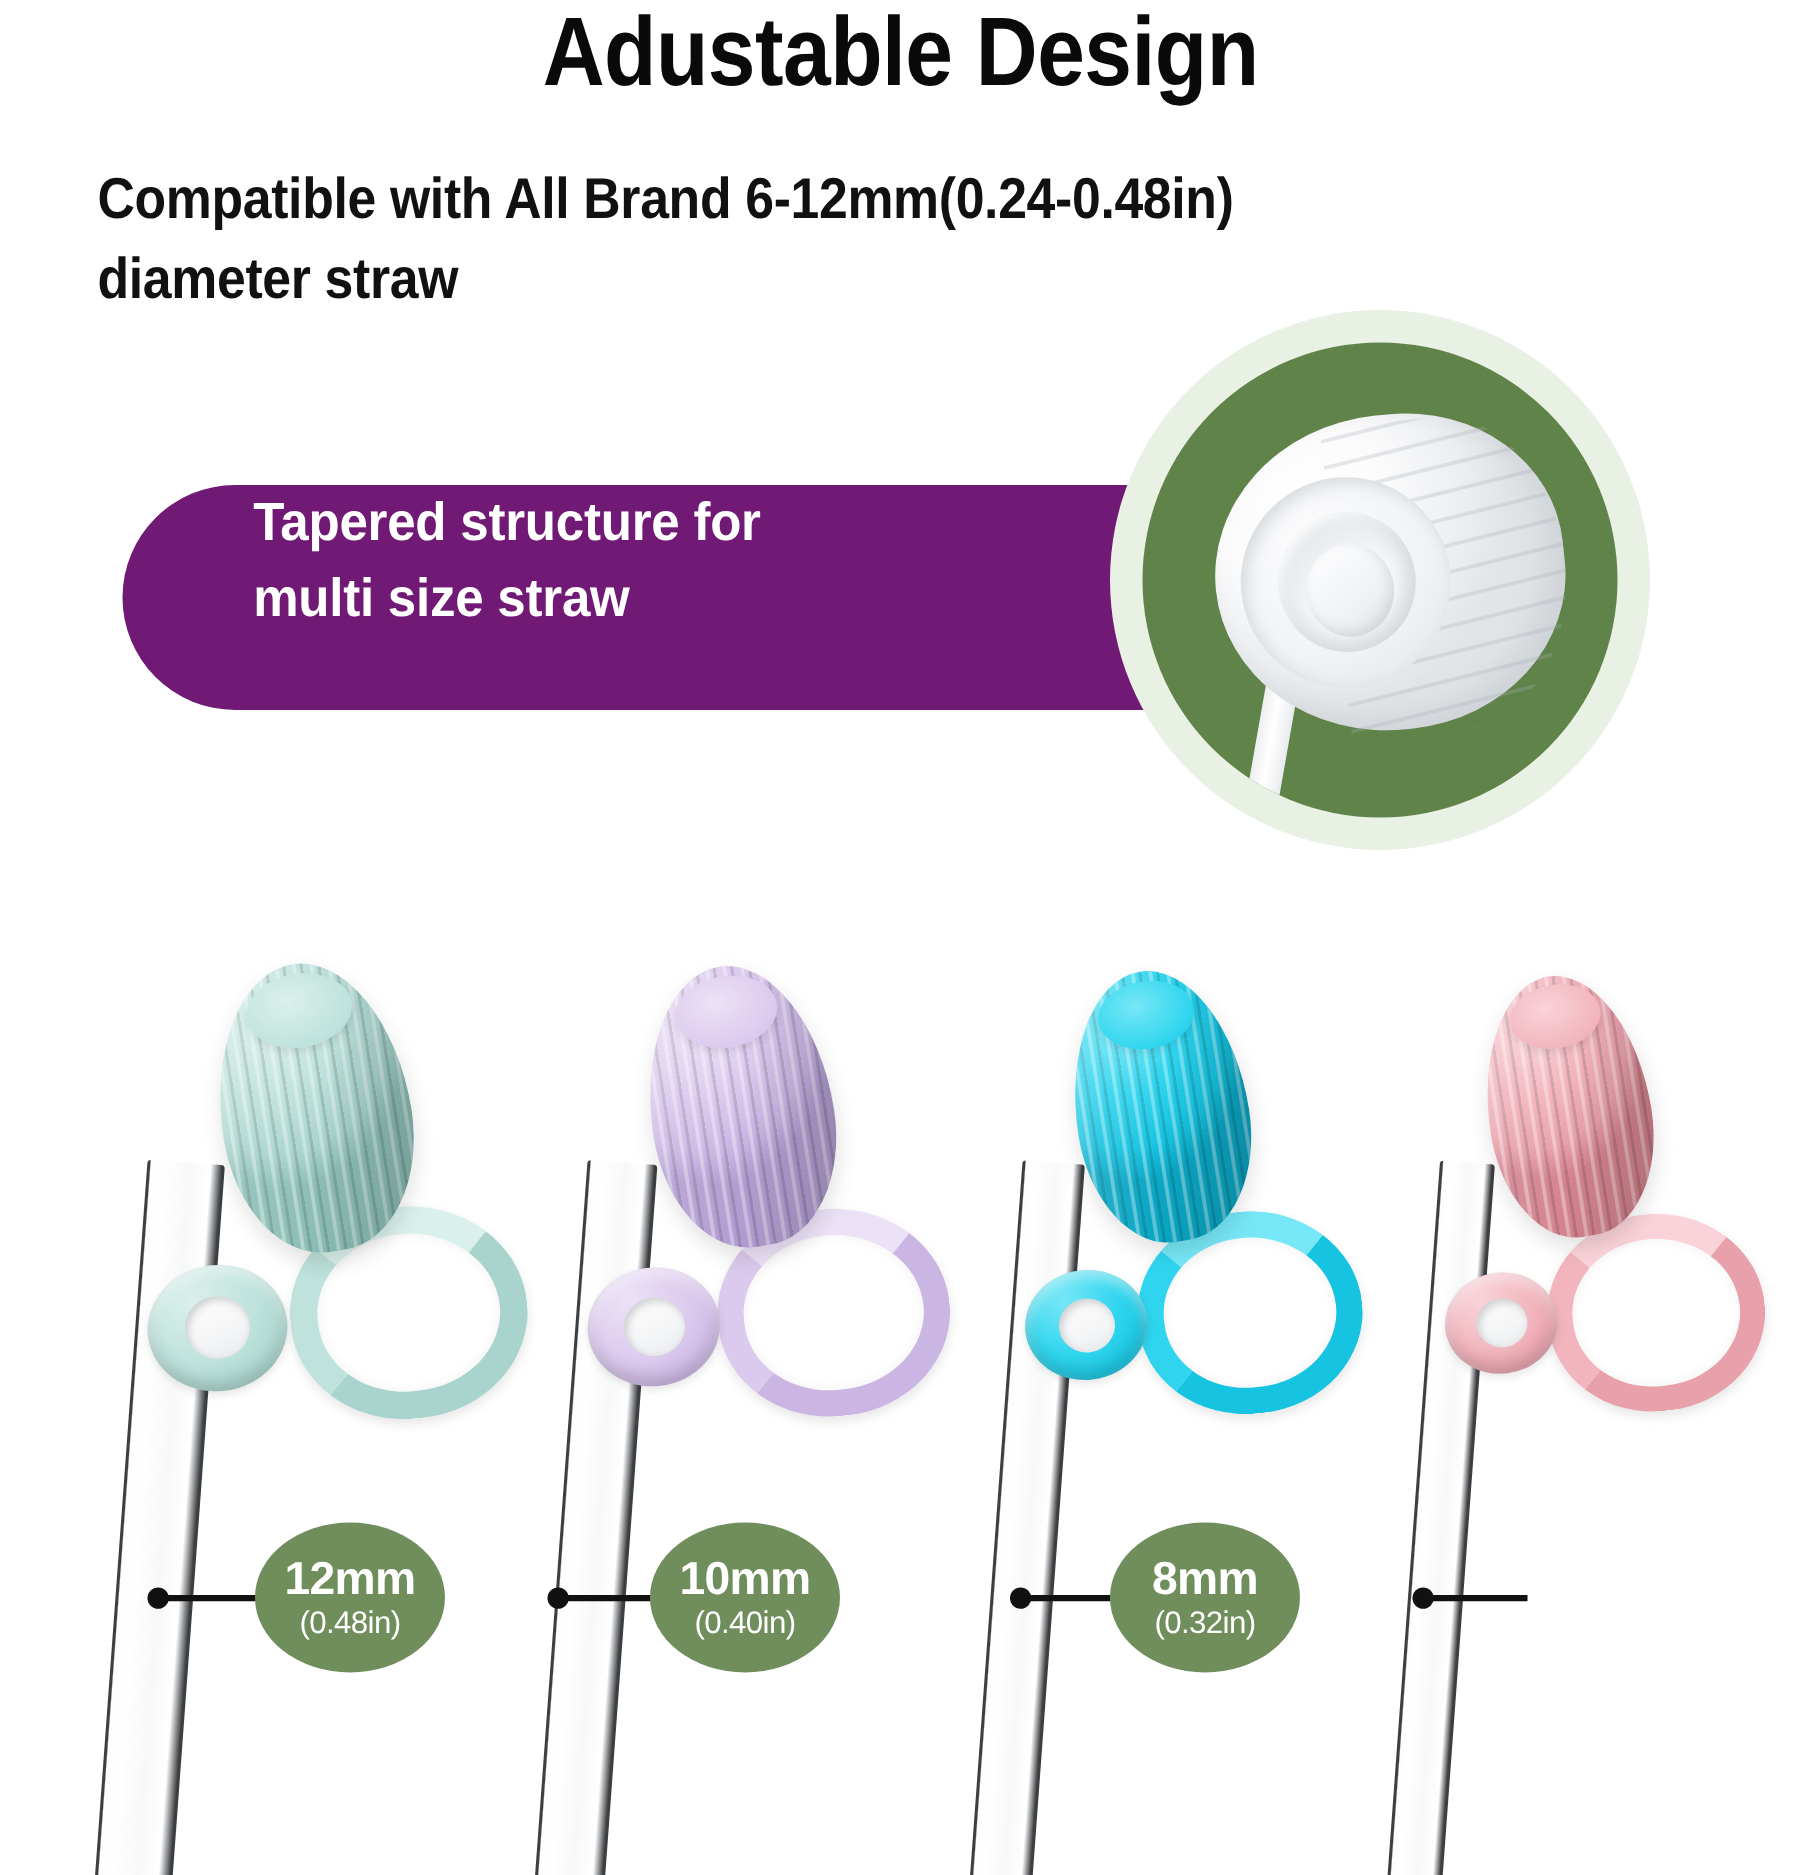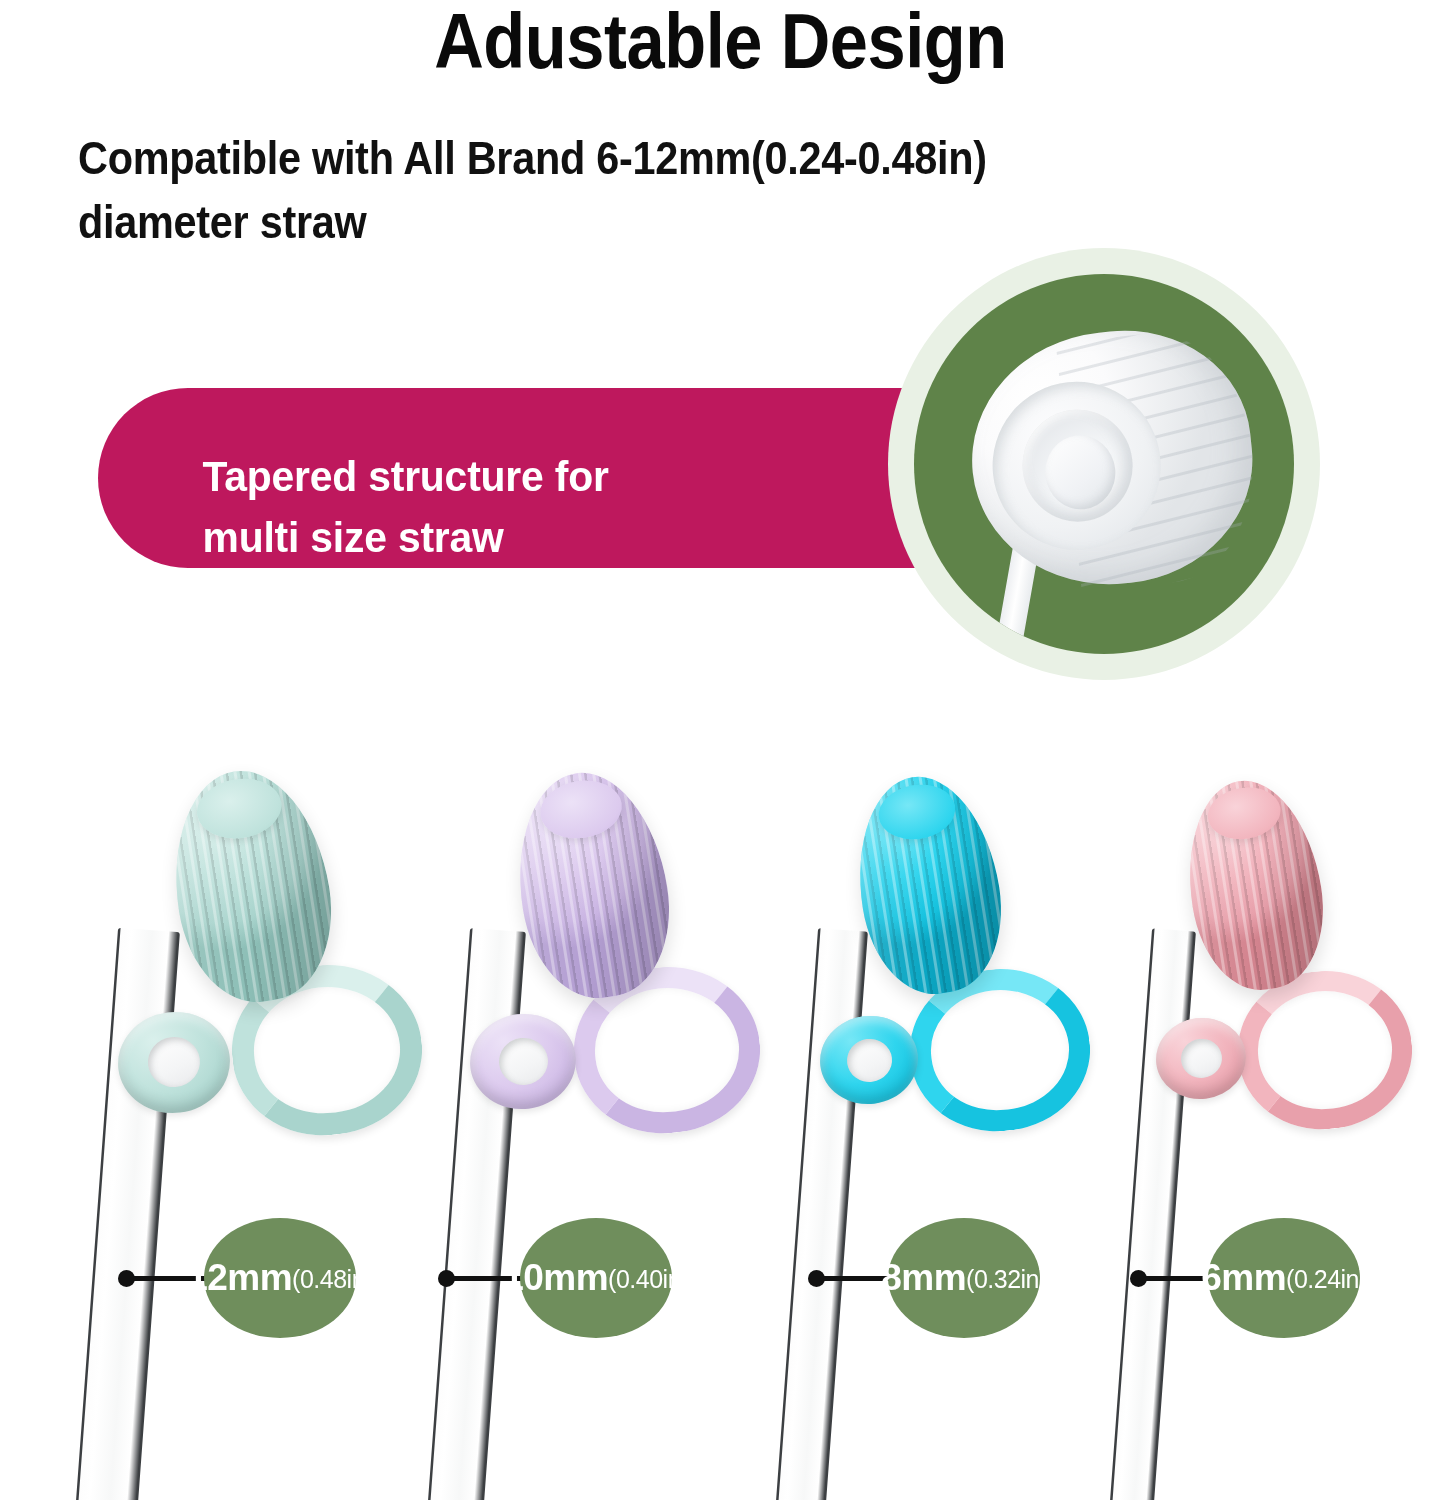--- a/index.html
+++ b/index.html
@@ -27,23 +27,23 @@
     color:#111111;
     letter-spacing:-0.3px;
     transform:scaleX(0.90); transform-origin:left top;
   }
   #subhead .ln { display:block; white-space:nowrap; }
 
   
   #banner {
     position:absolute; left:98px; top:388px;
     width:845px; height:180px;
-    background:#be185d;
+    background:#701a75;
     border-radius:90px 0 0 90px;
-    display:flex; align-items:flex-end;
+    display:flex; align-items:flex-start;
     z-index:3;
   }
   #banner-text {
     padding-left:110px; padding-right:30px;
     color:#ffffff;
     font-size:43px; font-weight:bold; line-height:1.42;
     letter-spacing:-0.2px;
     transform:scaleX(0.95); transform-origin:left center;
   }
   #banner-text .ln { display:block; white-space:nowrap; }
@@ -181,21 +181,21 @@
     background:#111111; left:0; top:50%; margin-top:-8px;
   }
   .callout-line {
     position:absolute; height:5px; background:#111111;
     left:8px; top:50%; margin-top:-2px;
   }
   .callout-bubble {
     position:absolute; top:0;
     width:152px; height:120px; border-radius:50%;
     background:#6f8e5c;
-    display:flex; flex-direction:row;
+    display:flex; flex-direction:column;
     align-items:center; justify-content:center;
     color:#ffffff;
   }
   .callout-mm {
     font-size:37px; font-weight:bold; line-height:1.02;
     letter-spacing:-0.5px;
   }
   .callout-in {
     font-size:25px; font-weight:normal; line-height:1.12;
     letter-spacing:-0.5px; margin-top:2px;
@@ -304,18 +304,14 @@
       <div class="callout-dot"></div>
       <div class="callout-line" style="width: 86px;"></div>
       <div class="callout-bubble" style="left: 80px; background: rgb(111, 142, 92);">
         <div class="callout-mm">8mm</div>
         <div class="callout-in">(0.32in)</div>
       </div>
     </div>
     <div class="callout" style="left: 1130px; top: 1218px; width: 230px; height: 120px;">
       <div class="callout-dot"></div>
       <div class="callout-line" style="width: 84px;"></div>
-      <div class="callout-bubble" style="left: 78px; background: rgb(111, 142, 92);">
-        <div class="callout-mm">6mm</div>
-        <div class="callout-in">(0.24in)</div>
-      </div>
     </div>
   </div>
 
 </body></html>

